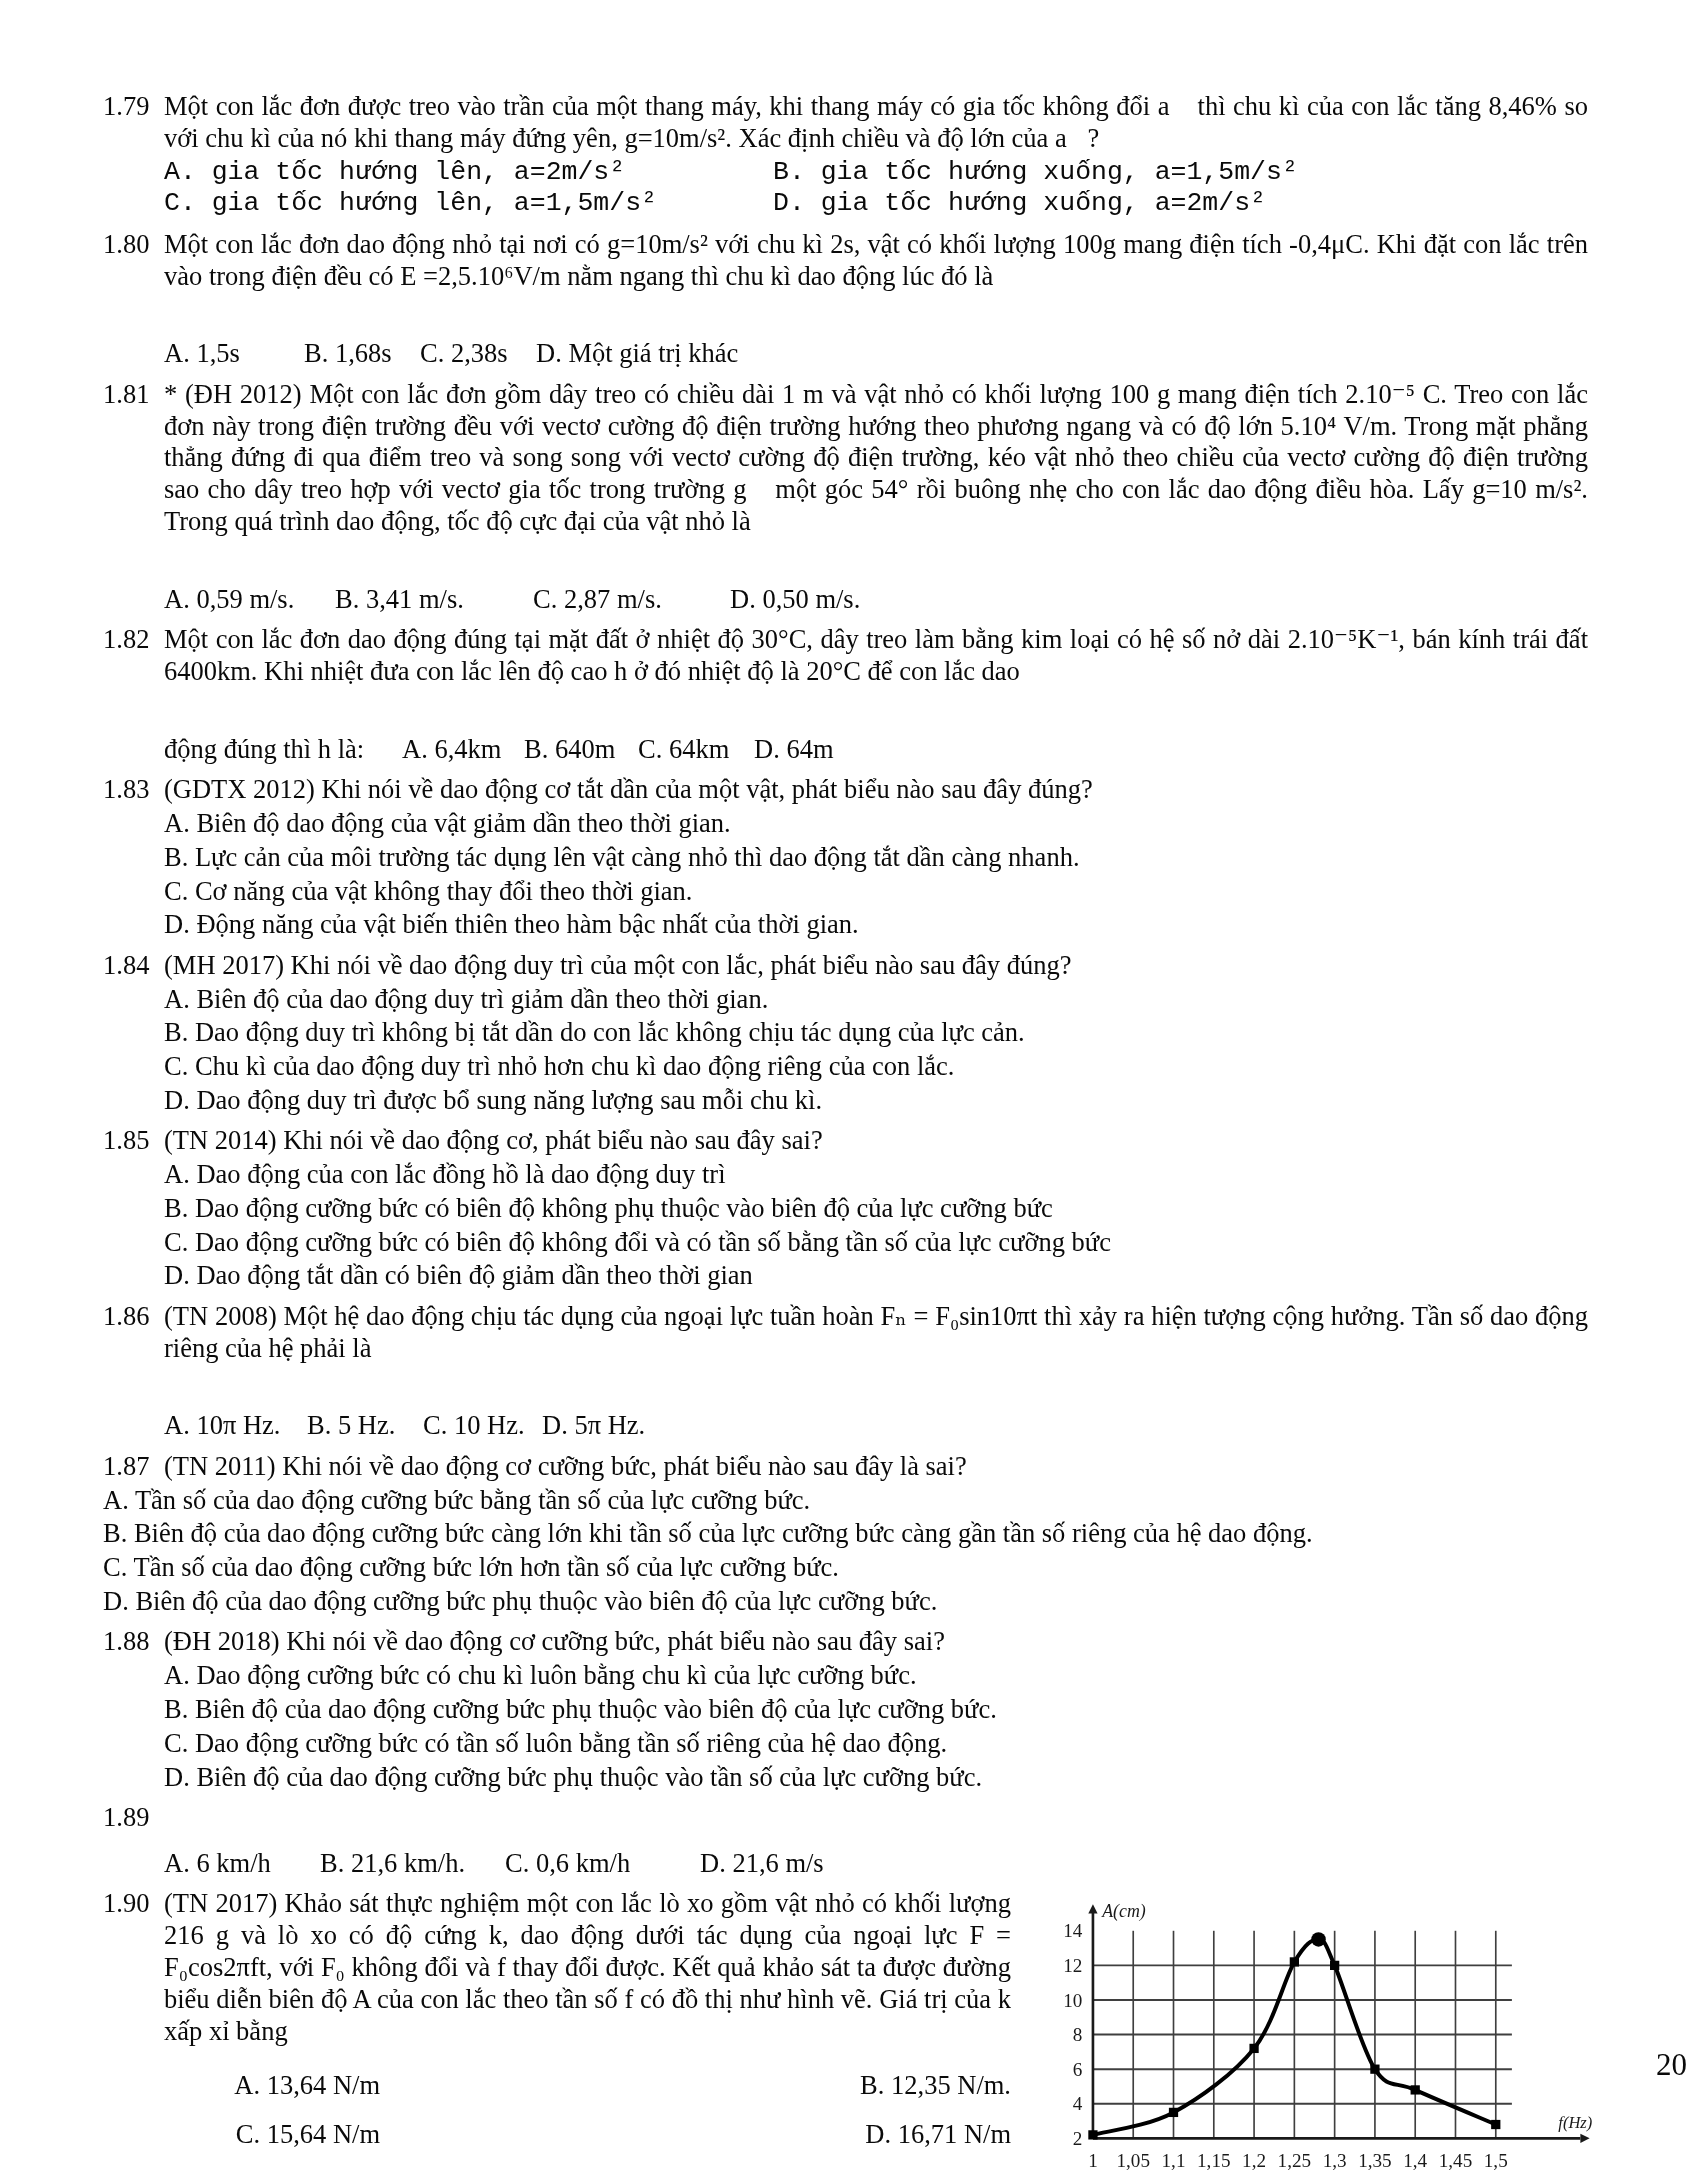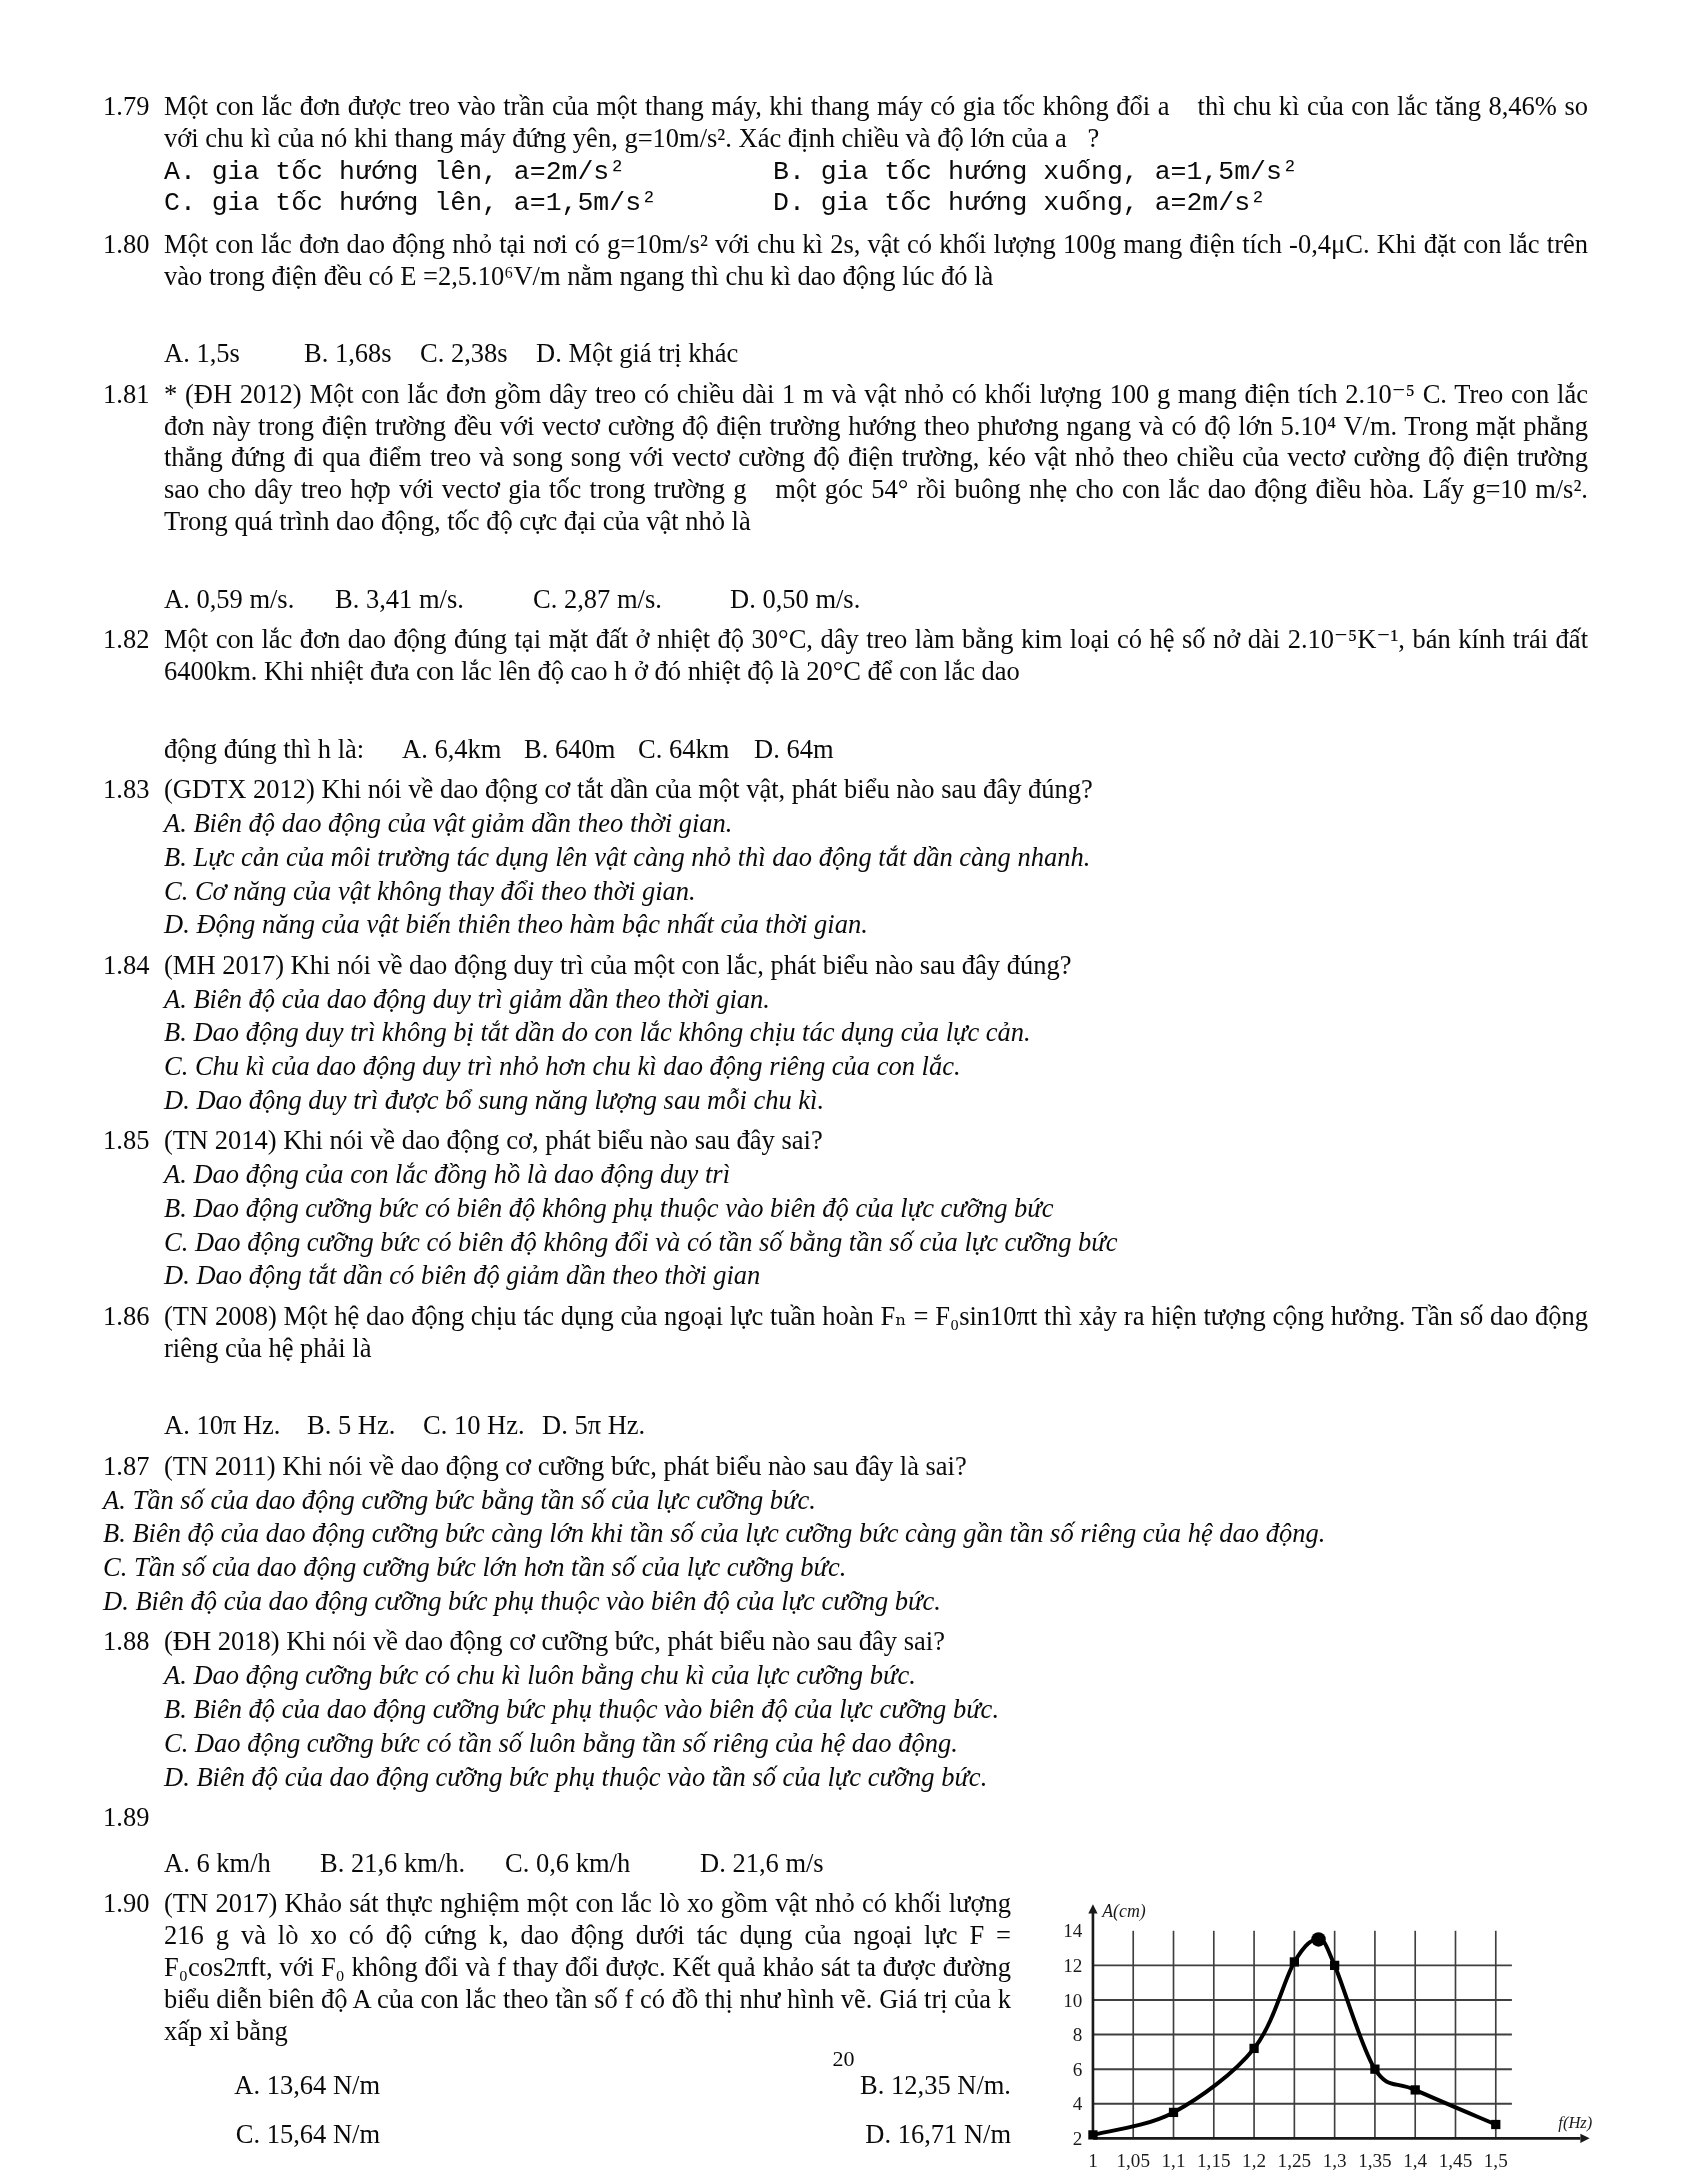--- a/index.html
+++ b/index.html
@@ -9,35 +9,35 @@
     background:#ffffff;
     font-family:"Liberation Serif","DejaVu Serif",serif;
     font-size:26.5px;line-height:1.2;color:#0a0a0a;
     overflow:hidden;
   }
   .content{position:absolute;left:103px;top:91px;width:1485px;}
   .q{display:flex;margin-bottom:8.6px;}
   .qnum{flex:none;width:61px;}
   .qbody{flex:1;min-width:0;}
   .qtext{text-align:justify;}
-  .opt-stack > div{margin-top:2px;font-style:italic;}
+  .opt-stack > div{margin-top:2px;}
   .opt-row{display:flex;margin-top:2px;}
   .opt-row span{flex:none;white-space:nowrap;margin-top:44px;}
   .opt-grid79{display:grid;grid-template-columns:609px 1fr;margin-top:2px;font-family:Liberation Mono, monospace;}
   .r80 span:nth-child(1){width:140px}.r80 span:nth-child(2){width:116px}.r80 span:nth-child(3){width:116px}
   .r81 span:nth-child(1){width:171px}.r81 span:nth-child(2){width:198px}.r81 span:nth-child(3){width:197px}
   .r82 span.lead{width:238px}.r82 span:nth-child(2){width:122px}.r82 span:nth-child(3){width:114px}.r82 span:nth-child(4){width:116px}
   .r86 span:nth-child(1){width:143px}.r86 span:nth-child(2){width:116px}.r86 span:nth-child(3){width:119px}
   .r89 span:nth-child(1){width:156px}.r89 span:nth-child(2){width:185px}.r89 span:nth-child(3){width:195px}
   .flush{margin-left:-61px;}
   .q90-row{display:flex;}
   .q90-left{flex:none;width:847px;}
   .q90-opts{display:grid;grid-template-columns:175px 1fr;row-gap:17px;padding-left:41px;margin-top:22.5px;text-align:right;}
   .q90-chart{flex:1;padding-left:18.5px;padding-top:2.6px;}
-  .page-number{position:absolute;left:0;top:2046px;width:100%;text-align:center;font-size:22px;}
+  .page-number{position:absolute;left:0;top:2046px;width:100%;text-align:right;font-size:31px;}
   svg text{font-family:"Liberation Serif","DejaVu Serif",serif;}
 </style>
 </head>
 <body>
 
 <div class="page">
   <div class="content">
 
     <div class="q">
       <div class="qnum">1.79</div>

